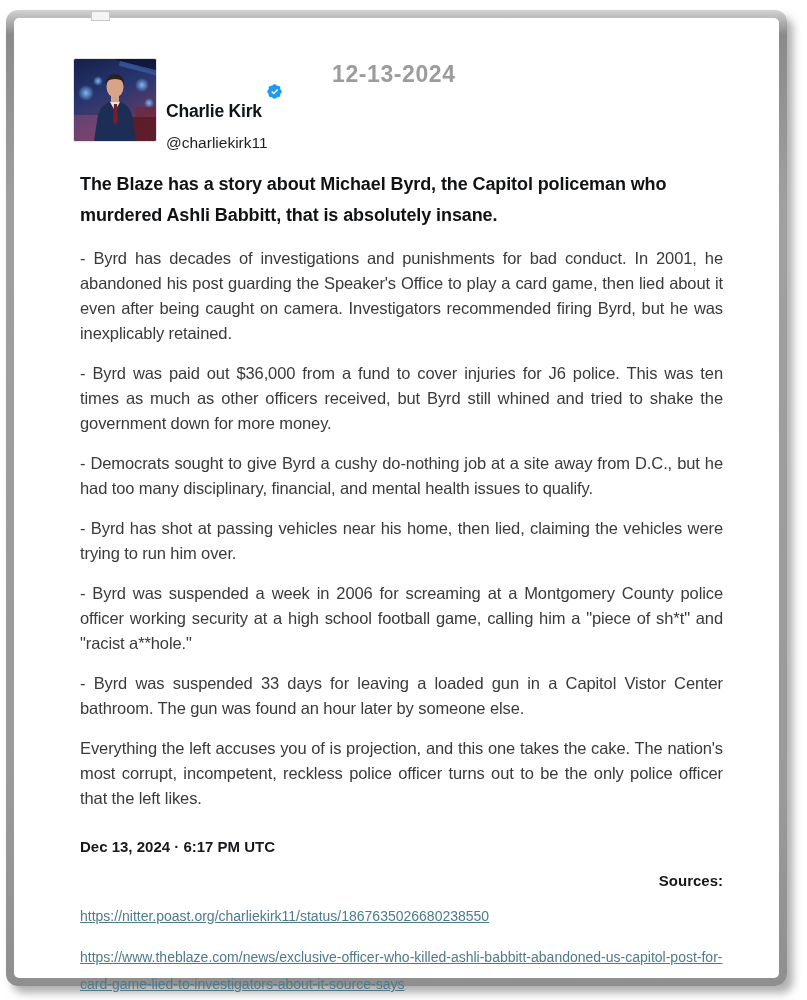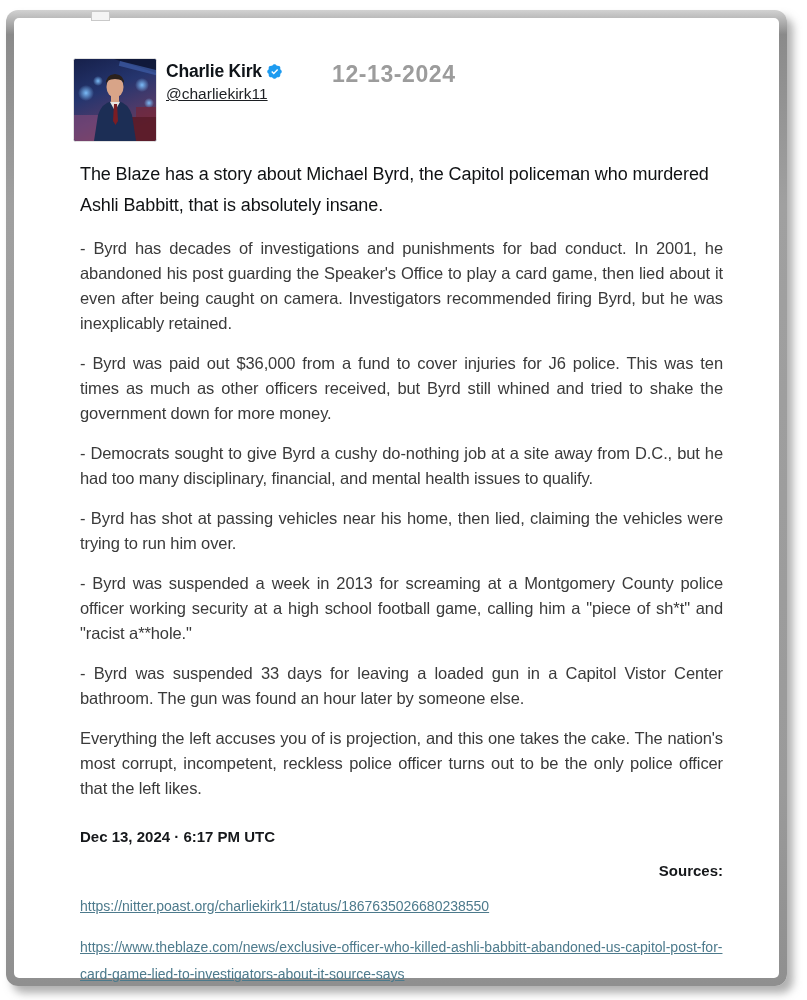--- a/index.html
+++ b/index.html
@@ -77,50 +77,50 @@
   .name-row {
     display: flex;
     align-items: center;
   }
 
   .display-name {
     font-size: 17.5px;
     font-weight: bold;
     color: #0f1419;
     letter-spacing: -0.2px;
+    margin-top: 40px;
   }
 
   .badge {
     width: 17px;
     height: 17px;
     margin-left: 4px;
     flex: none;
   }
 
   .handle {
     font-size: 15.5px;
     color: #1c1f23;
-    margin-top: 3px;
-    text-decoration: underline;
+    margin-top: 12px;
   }
 
   .post-date {
     position: absolute;
     left: 252px;
     top: 3px;
     font-size: 23px;
     font-weight: bold;
     color: #9c9c9c;
     letter-spacing: 0.6px;
   }
 
   .headline {
     margin: 17px 0 0 0;
     font-size: 18px;
-    font-weight: normal;
+    font-weight: bold;
     color: #101214;
     line-height: 31px;
     letter-spacing: -0.1px;
   }
 
   .body-para {
     margin: 15px 0 0 0;
     font-size: 16.5px;
     line-height: 25px;
     color: #3a3a3a;
@@ -211,21 +211,21 @@
 
         <div class="post-date">12-13-2024</div>
       </div>
 
       <h1 class="headline">The Blaze has a story about Michael Byrd, the Capitol policeman who murdered Ashli Babbitt, that is absolutely insane.</h1>
 
       <p class="body-para">- Byrd has decades of investigations and punishments for bad conduct. In 2001, he abandoned his post guarding the Speaker's Office to play a card game, then lied about it even after being caught on camera. Investigators recommended firing Byrd, but he was inexplicably retained.</p>
       <p class="body-para">- Byrd was paid out $36,000 from a fund to cover injuries for J6 police. This was ten times as much as other officers received, but Byrd still whined and tried to shake the government down for more money.</p>
       <p class="body-para">- Democrats sought to give Byrd a cushy do-nothing job at a site away from D.C., but he had too many disciplinary, financial, and mental health issues to qualify.</p>
       <p class="body-para">- Byrd has shot at passing vehicles near his home, then lied, claiming the vehicles were trying to run him over.</p>
-      <p class="body-para">- Byrd was suspended a week in 2013 for screaming at a Montgomery County police officer working security at a high school football game, calling him a "piece of sh*t" and "racist a**hole."</p>
+      <p class="body-para">- Byrd was suspended a week in 2006 for screaming at a Montgomery County police officer working security at a high school football game, calling him a "piece of sh*t" and "racist a**hole."</p>
       <p class="body-para">- Byrd was suspended 33 days for leaving a loaded gun in a Capitol Vistor Center bathroom. The gun was found an hour later by someone else.</p>
       <p class="body-para">Everything the left accuses you of is projection, and this one takes the cake. The nation's most corrupt, incompetent, reckless police officer turns out to be the only police officer that the left likes.</p>
 
       <div class="timestamp">Dec 13, 2024 · 6:17 PM UTC</div>
 
       <div class="sources-label">Sources:</div>
 
       <a class="source-link">https://nitter.poast.org/charliekirk11/status/1867635026680238550</a>
       <a class="source-link">https://www.theblaze.com/news/exclusive-officer-who-killed-ashli-babbitt-abandoned-us-capitol-post-for-card-game-lied-to-investigators-about-it-source-says</a>
 

